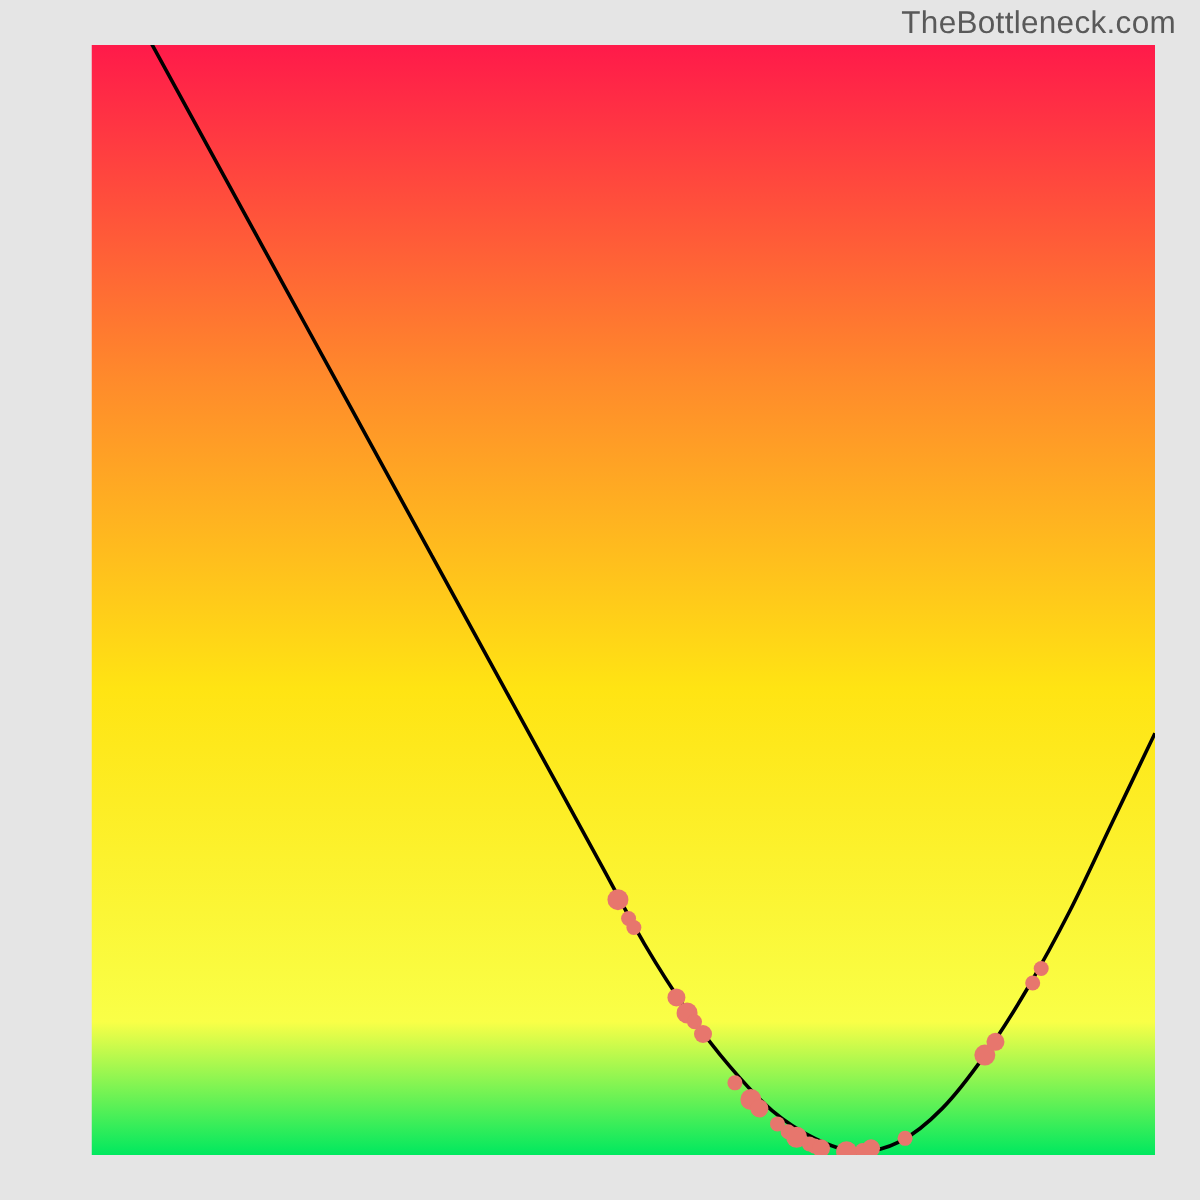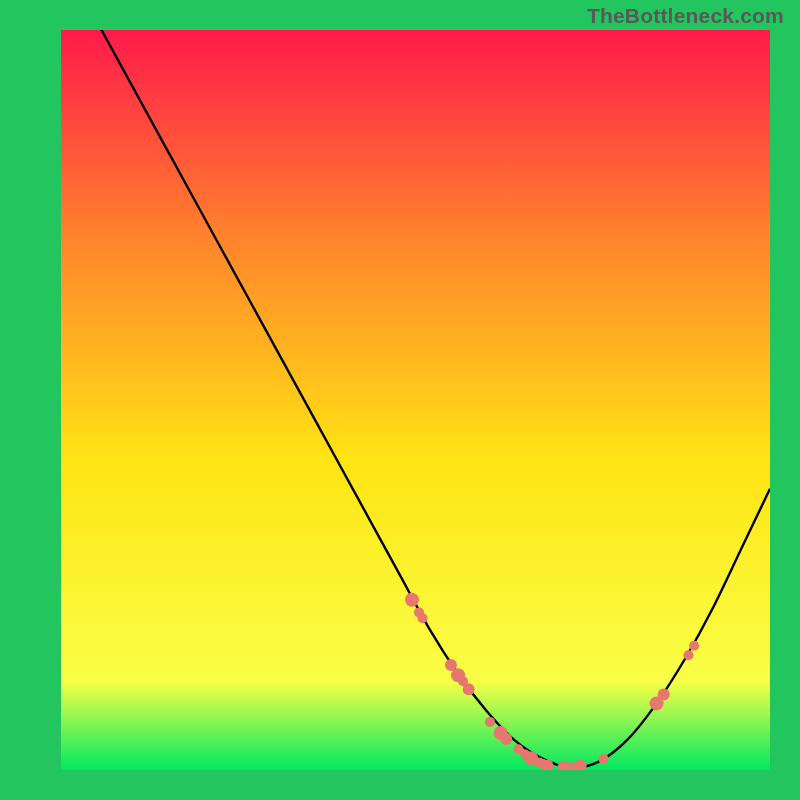--- a/index.html
+++ b/index.html
@@ -8,22 +8,21 @@
     width: 800px;
     height: 800px;
     overflow: hidden;
     background: #fff;
     font-family: Arial, Helvetica, sans-serif;
   }
   .frame {
     position: relative;
     width: 800px;
     height: 800px;
-    background: #22c55e;
-    font-weight: bold;
+    background: #e5e5e5;
   }
   .attribution {
     position: absolute;
     top: 4px;
     right: 16px;
     color: #595959;
     font-size: 21px;
     letter-spacing: 0.2px;
     z-index: 10;
     user-select: text;

